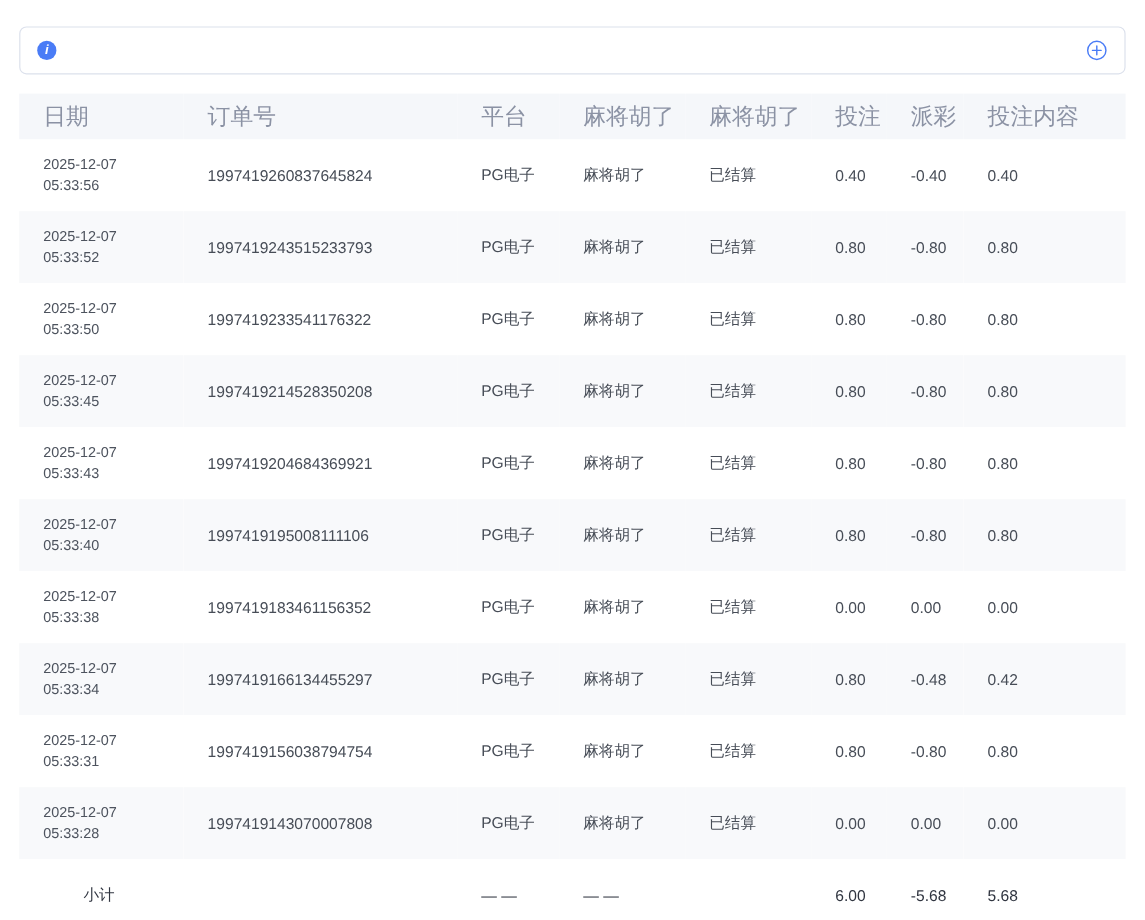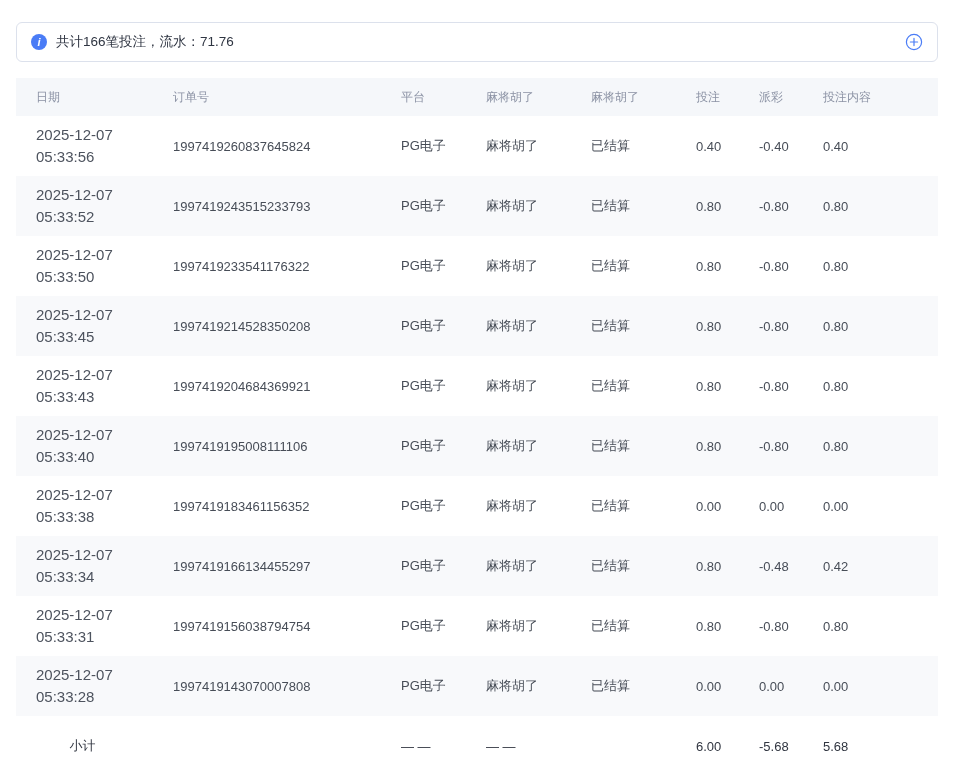--- a/index.html
+++ b/index.html
@@ -60,48 +60,47 @@
     table-layout: fixed;
     font-size: 13px;
   }
   thead th {
     background: #f5f7fa;
     color: #8b92a4;
     font-weight: normal;
     text-align: left;
     height: 38px;
     padding: 0 4px 0 20px;
-    font-size: 12px;
+    font-size: 19px;
     white-space: nowrap;
   }
   tbody td, tfoot td {
     height: 60px;
     padding: 8px 4px 8px 20px;
     color: #474d57;
     vertical-align: middle;
     white-space: nowrap;
     overflow: hidden;
   }
   tbody tr:nth-child(even) { background: #f8f9fb; }
-  .date-line { line-height: 1.45; color: #4d535e; font-size: 15px; }
+  .date-line { line-height: 1.45; color: #4d535e; font-size: 12px; }
   tfoot tr { background: #ffffff; }
   tfoot td { color: #303540; }
   tfoot td.label-cell {
     text-align: center;
     padding-left: 0;
   }
 </style>
 </head>
 <body>
 
 <div class="page">
 
   <div class="banner">
     <span class="info-icon">i</span>
-    <span class="banner-text">共计166笔投注，流水：71.76</span>
     <span class="plus-icon">
       <svg width="18" height="18" viewBox="0 0 18 18">
         <circle cx="9" cy="9" r="7.6" fill="none" stroke="#4a7cf6" stroke-width="1.2"></circle>
         <path d="M9 5.4v7.2M5.4 9h7.2" stroke="#4a7cf6" stroke-width="1.2" stroke-linecap="round"></path>
       </svg>
     </span>
   </div>
 
   <table class="records">
     <colgroup>

